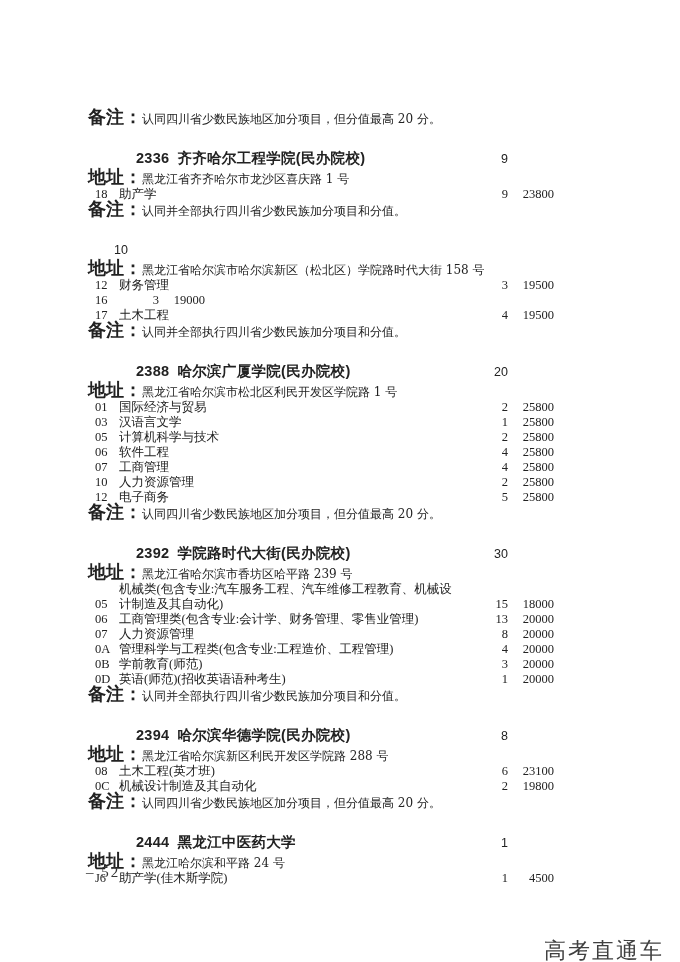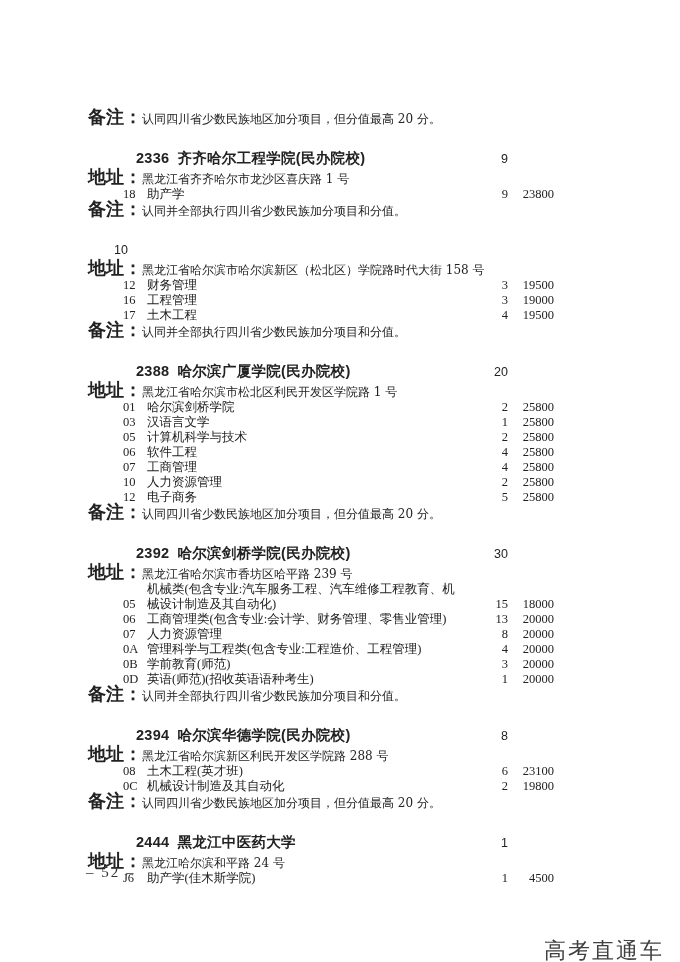--- a/index.html
+++ b/index.html
@@ -52,21 +52,21 @@
   }
   .col-quota { width: 40px; text-align: right; flex-shrink: 0; font-size: 12.5px; }
   .col-fee   { width: 46px; text-align: right; flex-shrink: 0; font-size: 12.5px; }
   .major-row {
     display: flex;
     align-items: flex-end;
     padding-left: 7px;
     font-size: 12.5px;
     line-height: 15px;
   }
-  .mcode { width: 24px; flex-shrink: 0; margin-left: 28px; }
+  .mcode { width: 24px; flex-shrink: 0; }
   .mname { flex: 1; padding-right: 6px; }
   .page-num {
     position: absolute;
     left: 86px; top: 864px;
     font-size: 15px;
     letter-spacing: 2px;
     color: #333333;
   }
   .watermark {
     position: absolute;
@@ -117,21 +117,20 @@
         <span class="lbl">地址：</span><span class="kai">黑龙江省哈尔滨市哈尔滨新区（松北区）学院路时代大街 158 号</span>
       </div>
       <div class="major-row">
         <span class="mcode">12</span>
         <span class="mname">财务管理</span>
         <span class="col-quota">3</span>
         <span class="col-fee">19500</span>
       </div>
       <div class="major-row">
         <span class="mcode">16</span>
-        <span class="mname">工程管理</span>
         <span class="col-quota">3</span>
         <span class="col-fee">19000</span>
       </div>
       <div class="major-row">
         <span class="mcode">17</span>
         <span class="mname">土木工程</span>
         <span class="col-quota">4</span>
         <span class="col-fee">19500</span>
       </div>
       <div class="note-line">
@@ -143,21 +142,21 @@
       <div class="inst-header">
         <span class="inst-title"><span class="inst-code">2388</span><span>哈尔滨广厦学院(民办院校)</span></span>
         <span class="col-quota inst-total">20</span>
         <span class="col-fee"></span>
       </div>
       <div class="addr-line">
         <span class="lbl">地址：</span><span class="kai">黑龙江省哈尔滨市松北区利民开发区学院路 1 号</span>
       </div>
       <div class="major-row">
         <span class="mcode">01</span>
-        <span class="mname">哈尔滨剑桥学院</span>
+        <span class="mname">国际经济与贸易</span>
         <span class="col-quota">2</span>
         <span class="col-fee">25800</span>
       </div>
       <div class="major-row">
         <span class="mcode">03</span>
         <span class="mname">汉语言文学</span>
         <span class="col-quota">1</span>
         <span class="col-fee">25800</span>
       </div>
       <div class="major-row">
@@ -190,21 +189,21 @@
         <span class="col-quota">5</span>
         <span class="col-fee">25800</span>
       </div>
       <div class="note-line">
         <span class="lbl">备注：</span><span class="kai">认同四川省少数民族地区加分项目，但分值最高 20 分。</span>
       </div>
     </div>
 
     <div class="inst">
       <div class="inst-header">
-        <span class="inst-title"><span class="inst-code">2392</span><span>哈尔滨剑桥学院(民办院校)</span></span>
+        <span class="inst-title"><span class="inst-code">2392</span><span>学院路时代大街(民办院校)</span></span>
         <span class="col-quota inst-total">30</span>
         <span class="col-fee"></span>
       </div>
       <div class="addr-line">
         <span class="lbl">地址：</span><span class="kai">黑龙江省哈尔滨市香坊区哈平路 239 号</span>
       </div>
       <div class="major-row">
         <span class="mcode">05</span>
         <span class="mname">机械类(包含专业:汽车服务工程、汽车维修工程教育、机械设计制造及其自动化)</span>
         <span class="col-quota">15</span>

